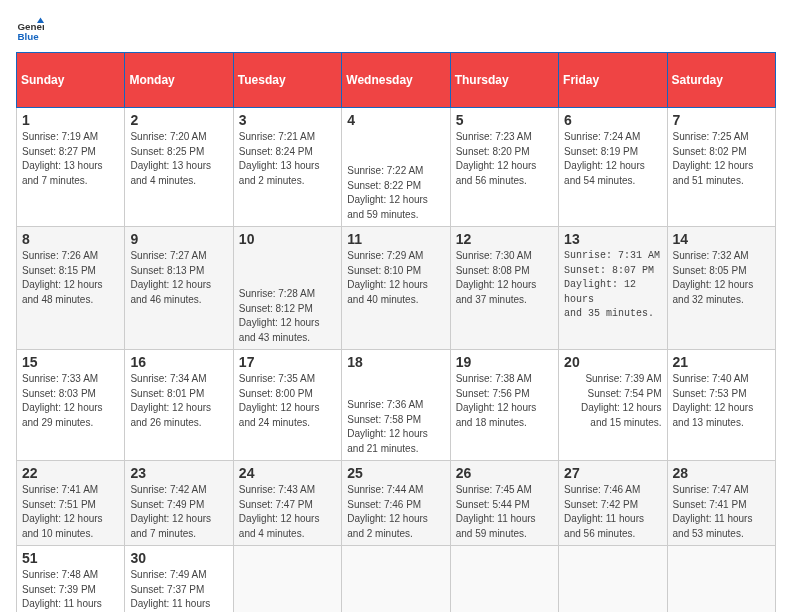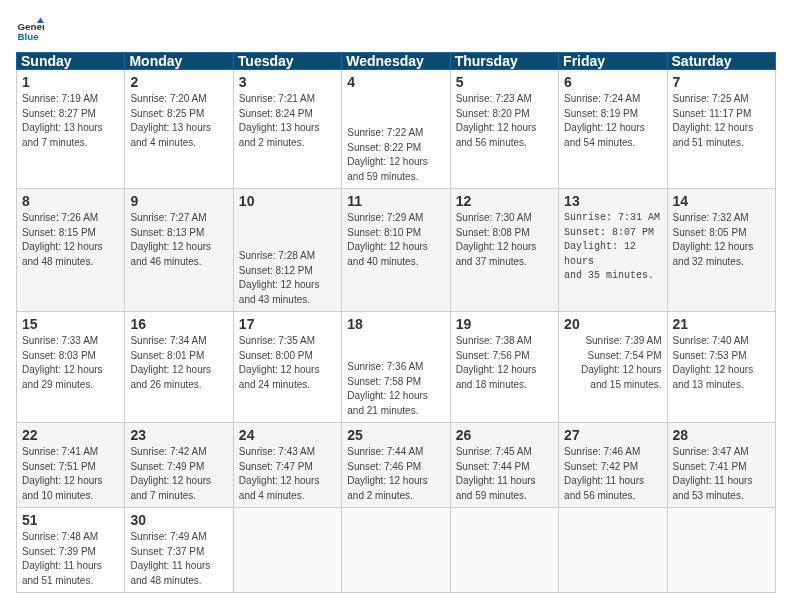--- a/index.html
+++ b/index.html
@@ -46,25 +46,25 @@
     .location-title {
       font-size: 14px;
       color: #555;
     }
     table {
       width: 100%;
       border-collapse: collapse;
       font-size: 11px;
     }
     thead tr th {
-      background: #0c4a6e;
+      background: #ef4444;
       color: #fff;
-      padding: 0 4px;
+      padding: 20px 4px;
       text-align: left;
-      font-size: 14px;
+      font-size: 12px;
       font-weight: bold;
       border: 1px solid #1565c0;
     }
     tbody tr td {
       border: 1px solid #ccc;
       vertical-align: top;
       padding: 4px 5px;
       min-height: 80px;
       width: 14.28%;
       background: #fff;
@@ -163,21 +163,21 @@
         <td>
           <span class="day-number">6</span>
           <div class="day-info" style="white-space: pre-line;">Sunrise: 7:24 AM
 Sunset: 8:19 PM
 Daylight: 12 hours
 and 54 minutes.</div>
         </td>
         <td>
           <span class="day-number">7</span>
           <div class="day-info" style="white-space: pre-line;">Sunrise: 7:25 AM
-Sunset: 11:17 PM
+Sunset: 8:02 PM
 Daylight: 12 hours
 and 51 minutes.</div>
         </td>
       </tr>
       <tr>
         <td>
           <span class="day-number">8</span>
           <div class="day-info" style="white-space: pre-line;">Sunrise: 7:26 AM
 Sunset: 8:15 PM
 Daylight: 12 hours
@@ -302,34 +302,34 @@
         <td>
           <span class="day-number">25</span>
           <div class="day-info" style="white-space: pre-line;">Sunrise: 7:44 AM
 Sunset: 7:46 PM
 Daylight: 12 hours
 and 2 minutes.</div>
         </td>
         <td>
           <span class="day-number">26</span>
           <div class="day-info" style="white-space: pre-line;">Sunrise: 7:45 AM
-Sunset: 7:44 PM
+Sunset: 5:44 PM
 Daylight: 11 hours
 and 59 minutes.</div>
         </td>
         <td>
           <span class="day-number">27</span>
           <div class="day-info" style="white-space: pre-line;">Sunrise: 7:46 AM
 Sunset: 7:42 PM
 Daylight: 11 hours
 and 56 minutes.</div>
         </td>
         <td>
           <span class="day-number">28</span>
-          <div class="day-info" style="white-space: pre-line;">Sunrise: 3:47 AM
+          <div class="day-info" style="white-space: pre-line;">Sunrise: 7:47 AM
 Sunset: 7:41 PM
 Daylight: 11 hours
 and 53 minutes.</div>
         </td>
       </tr>
       <tr>
         <td>
           <span class="day-number">51</span>
           <div class="day-info" style="white-space: pre-line;">Sunrise: 7:48 AM
 Sunset: 7:39 PM

